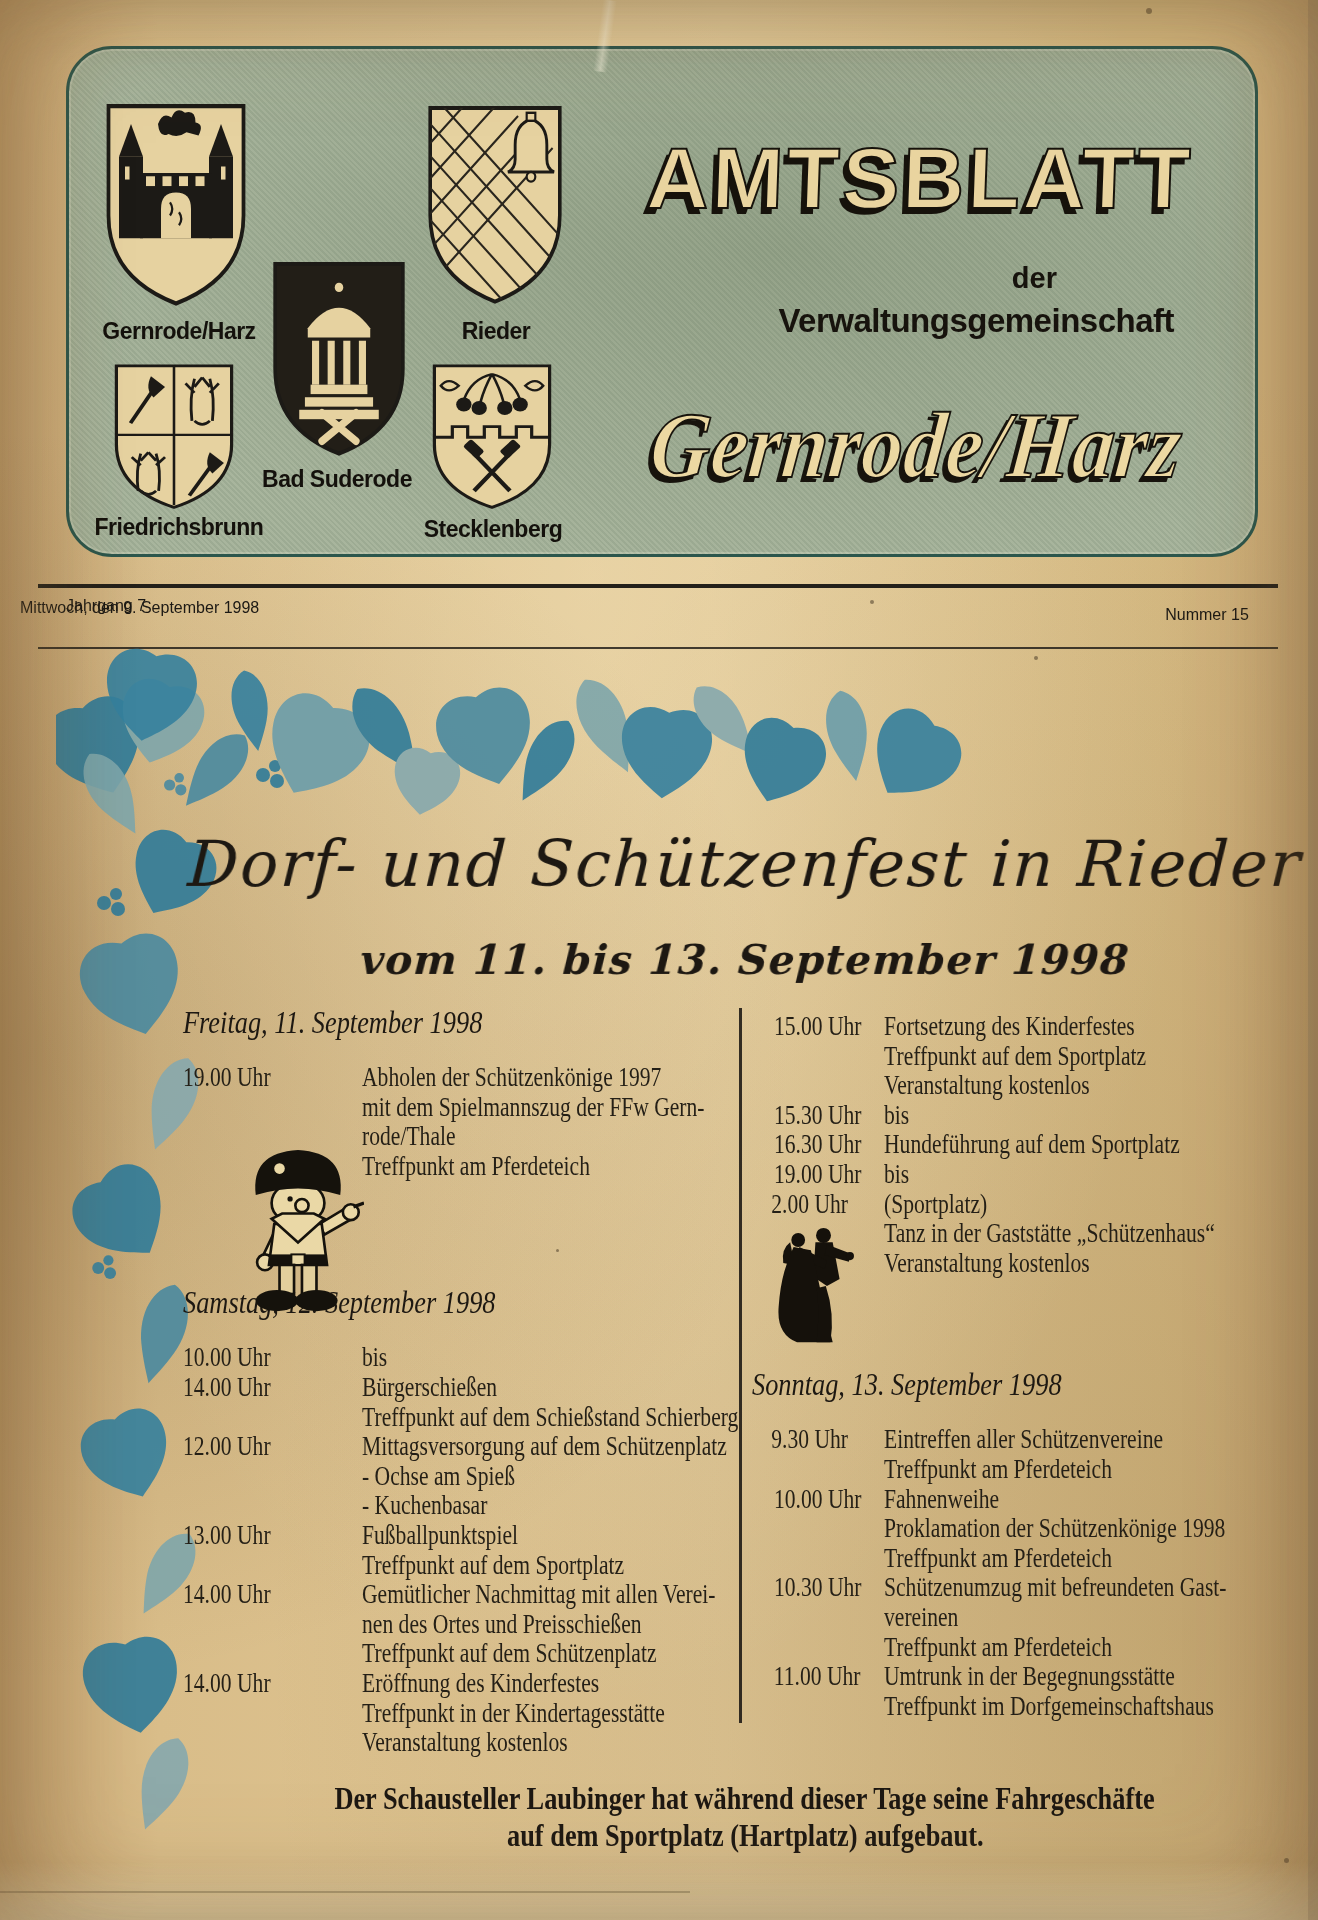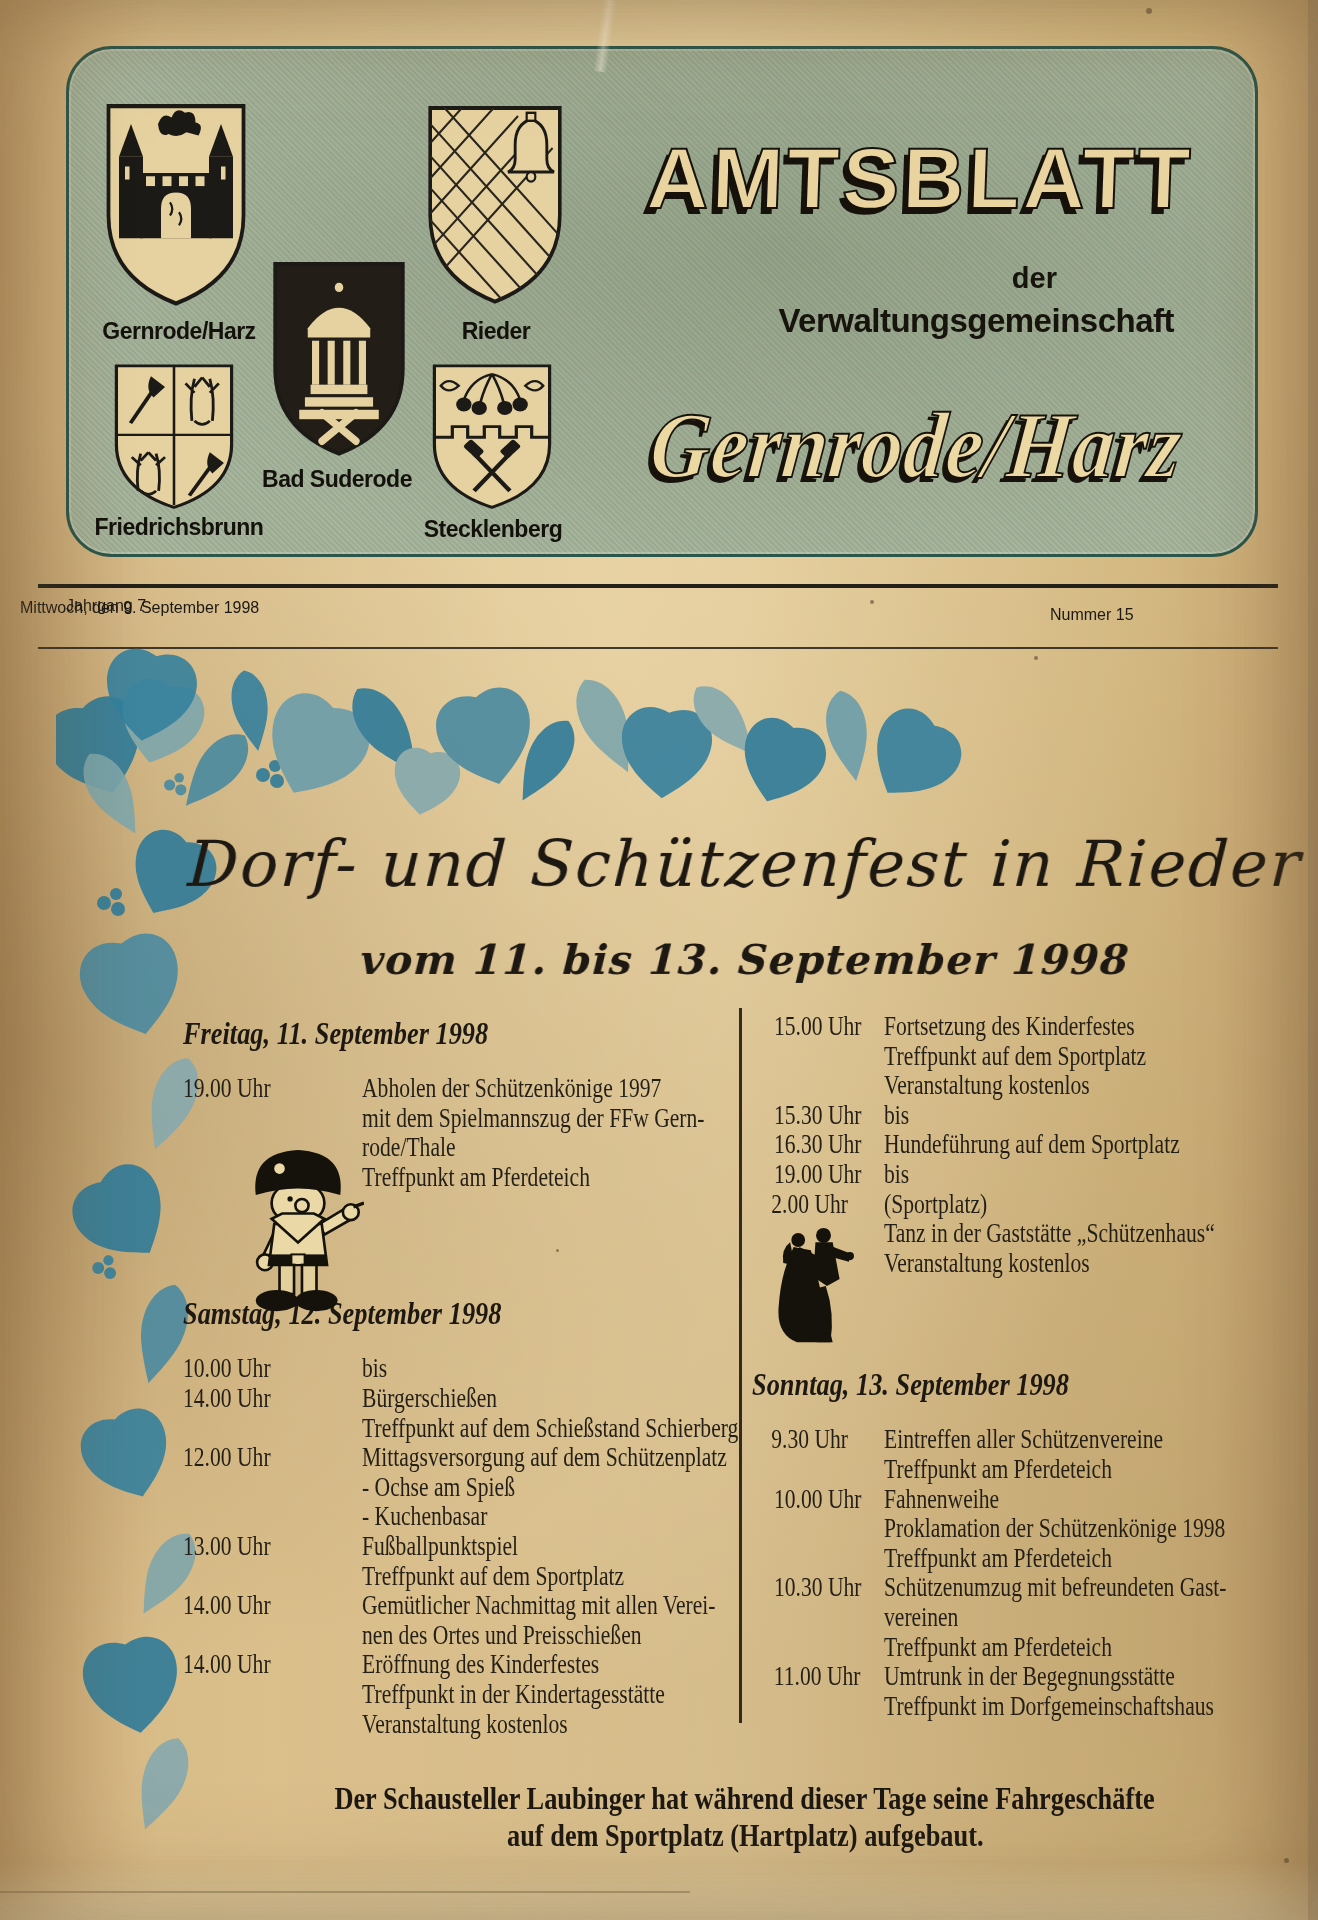--- a/index.html
+++ b/index.html
@@ -35,34 +35,34 @@
     font-style:italic;font-weight:bold;font-size:94px;letter-spacing:1px;
     color:#ecd8a2;-webkit-text-stroke:2px #17130c;text-shadow:-5px 5px 0 #17130c;transform:skewX(-6deg) scaleX(.88);}
 
   
   .rule{background:#23201a;}
   #rule-top{left:38px;top:584px;width:1240px;height:4px;}
   #rule-bottom{left:38px;top:647px;width:1240px;height:2px;opacity:.85;}
   .issue{font-family:"Liberation Sans","DejaVu Sans",sans-serif;font-size:16px;color:#1c1914;}
   #issue-left{left:66px;top:597px;}
   #issue-center{left:20px;top:599px;width:1278px;text-align:left;}
-  #issue-right{left:1050px;top:606px;width:202px;text-align:left;}
+  #issue-right{left:1106px;top:606px;width:202px;text-align:center;}
 
   
   #article-title{left:150px;top:828px;width:1190px;text-align:center;font-style:italic;font-size:63px;
     letter-spacing:2px;color:#1d1812;font-family:"DejaVu Serif","Liberation Serif",serif;transform:skewX(-3deg);}
   #article-subtitle{left:150px;top:936px;width:1190px;text-align:center;font-style:italic;font-weight:bold;font-size:41px;
     letter-spacing:1px;color:#1d1812;font-family:"DejaVu Serif","Liberation Serif",serif;transform:skewX(-3deg);}
 
   
   .sched{font-size:27px;color:#241f16;}
   #schedule-left{left:183px;top:1000px;width:560px;}
   #schedule-right{left:752px;top:1012px;width:556px;}
   .squish{display:inline-block;transform:scaleX(.8);transform-origin:0 50%;white-space:nowrap;}
-  .day-heading{font-weight:bold;font-style:italic;font-size:31px;line-height:36px;margin:16px 0 22px 0;
+  .day-heading{font-weight:normal;font-style:italic;font-size:31px;line-height:36px;margin:5px 0 22px 0;
     text-decoration:underline;text-decoration-thickness:2.5px;text-underline-offset:5px;color:#1d1812;}
   .day-heading .squish{transform:scaleX(.85);}
   .entry{display:flex;align-items:flex-start;}
   .time{height:29.6px;line-height:29.6px;flex:none;}
   #schedule-left .time{width:179px;}
   #schedule-right .time{width:132px;padding-right:41px;box-sizing:border-box;text-align:right;}
   #schedule-right .time .squish{transform-origin:100% 50%;}
   .lines{flex:1;min-width:0;}
   .t-line{height:29.6px;line-height:29.6px;white-space:nowrap;}
   #schedule-left .section + .section{margin-top:104px;}
@@ -286,20 +286,21 @@
           <div class="lines">
             <div class="t-line"><span class="squish">Fußballpunktspiel</span></div>
             <div class="t-line"><span class="squish">Treffpunkt auf dem Sportplatz</span></div>
           </div>
         </div>
         <div class="entry">
           <div class="time"><span class="squish">14.00 Uhr</span></div>
           <div class="lines">
             <div class="t-line"><span class="squish">Gemütlicher Nachmittag mit allen Verei-</span></div>
             <div class="t-line"><span class="squish">nen des Ortes und Preisschießen</span></div>
+            <div class="t-line"><span class="squish">Treffpunkt auf dem Schützenplatz</span></div>
           </div>
         </div>
         <div class="entry">
           <div class="time"><span class="squish">14.00 Uhr</span></div>
           <div class="lines">
             <div class="t-line"><span class="squish">Eröffnung des Kinderfestes</span></div>
             <div class="t-line"><span class="squish">Treffpunkt in der Kindertagesstätte</span></div>
             <div class="t-line"><span class="squish">Veranstaltung kostenlos</span></div>
           </div>
         </div>

